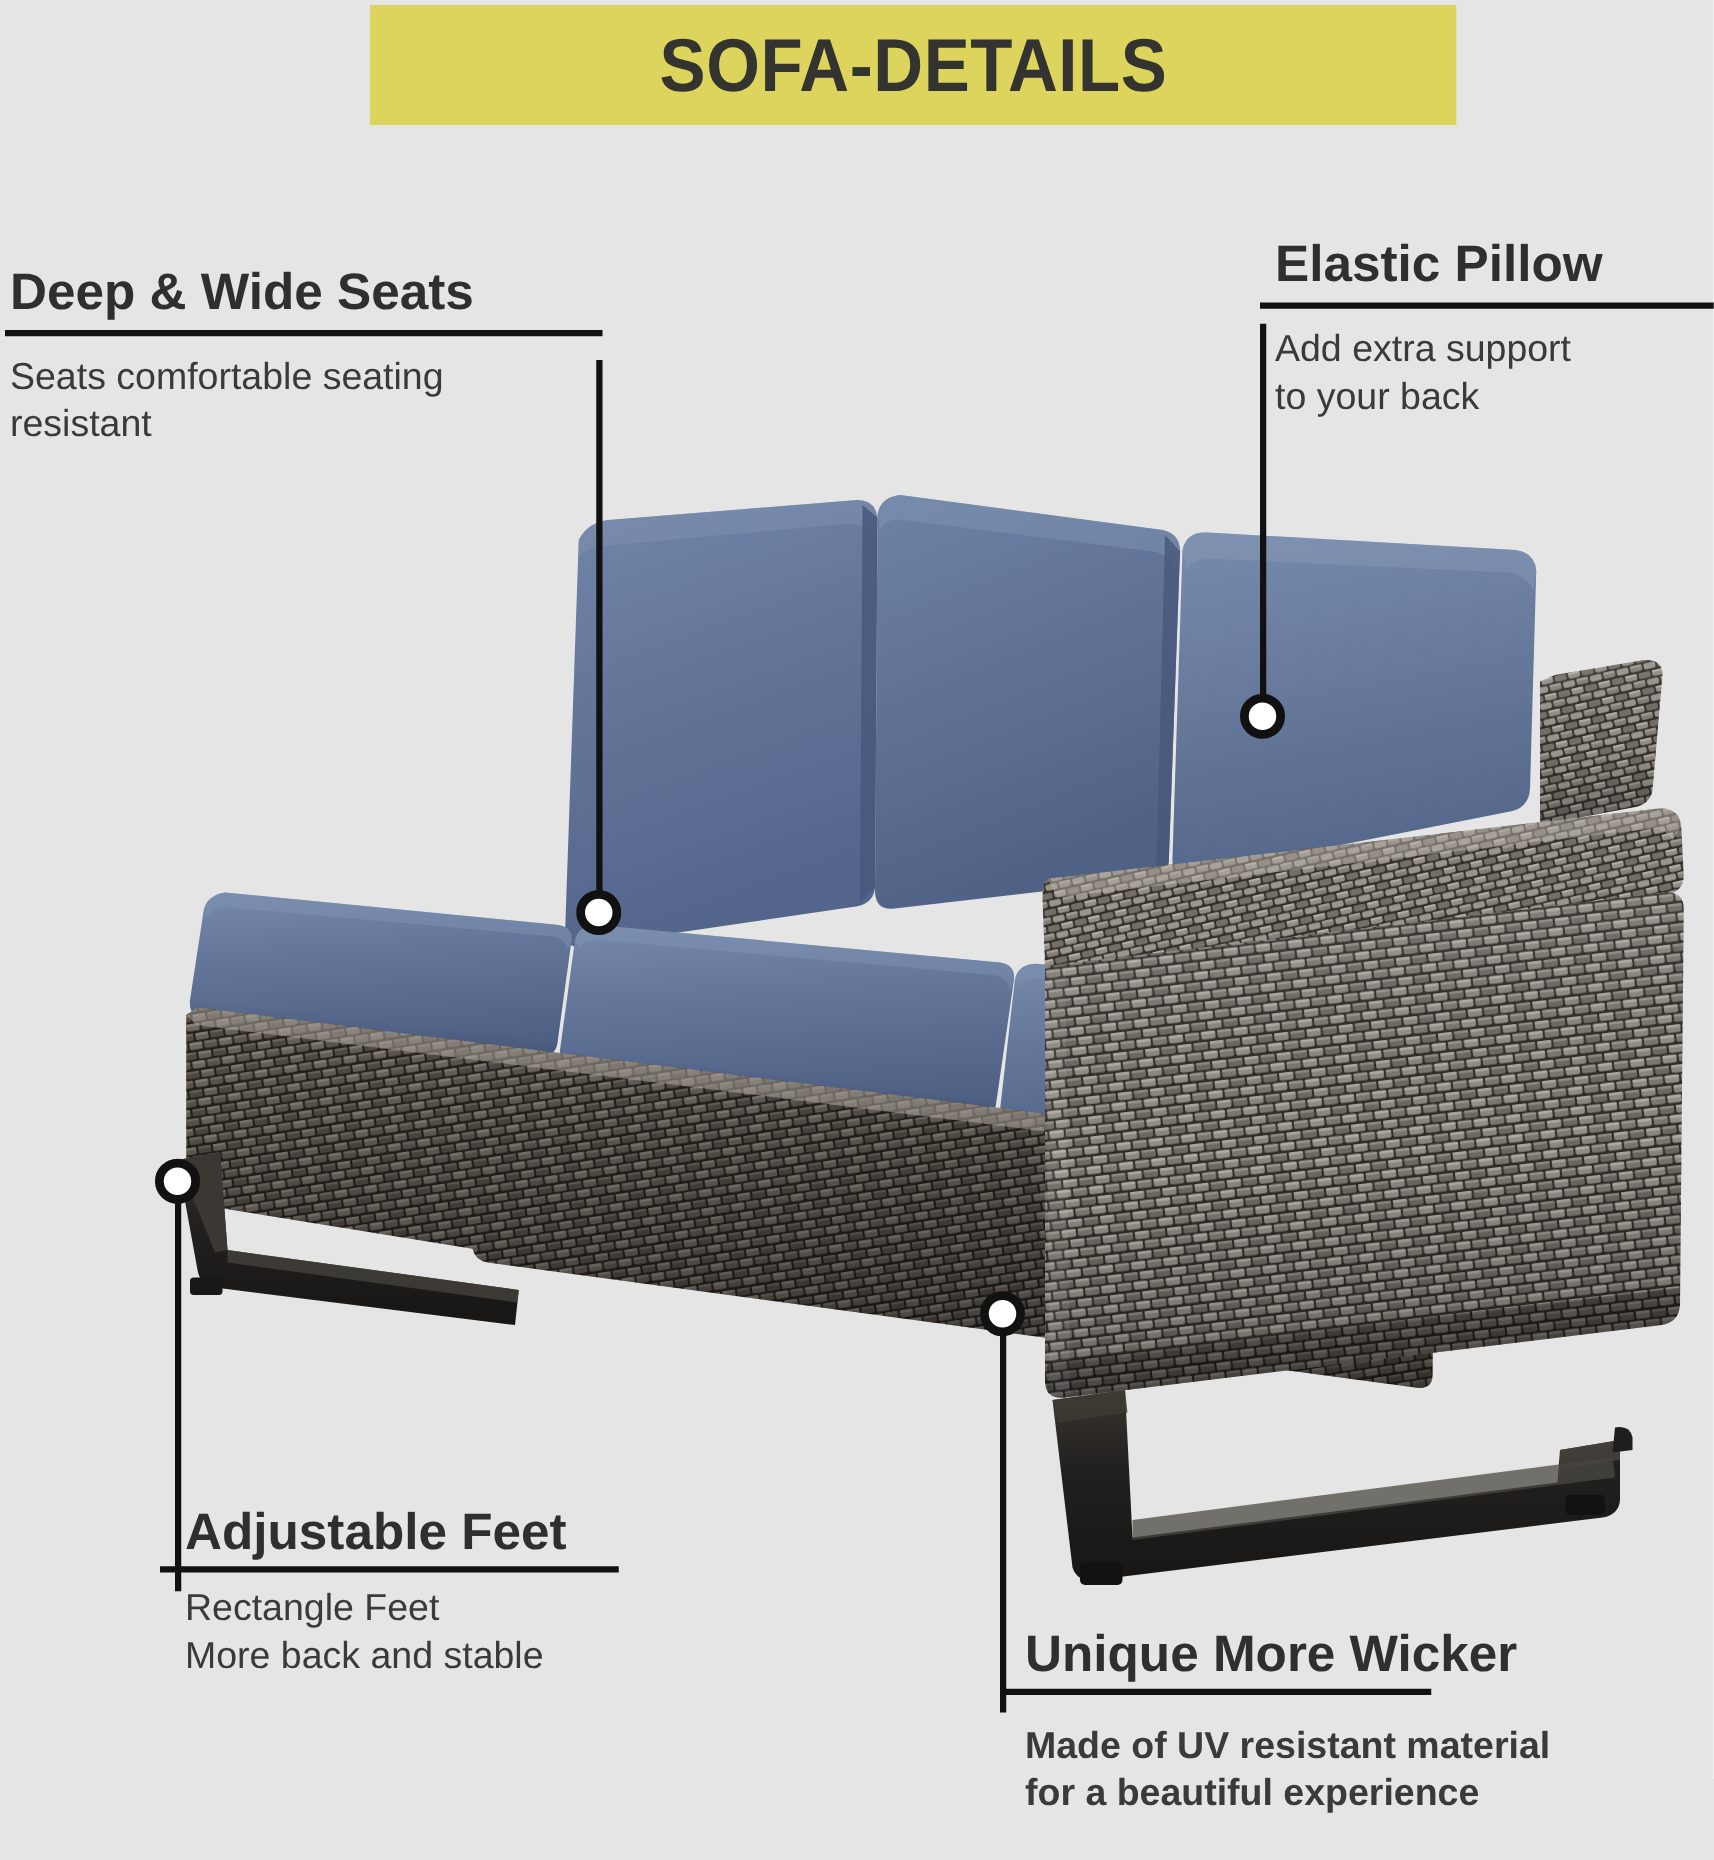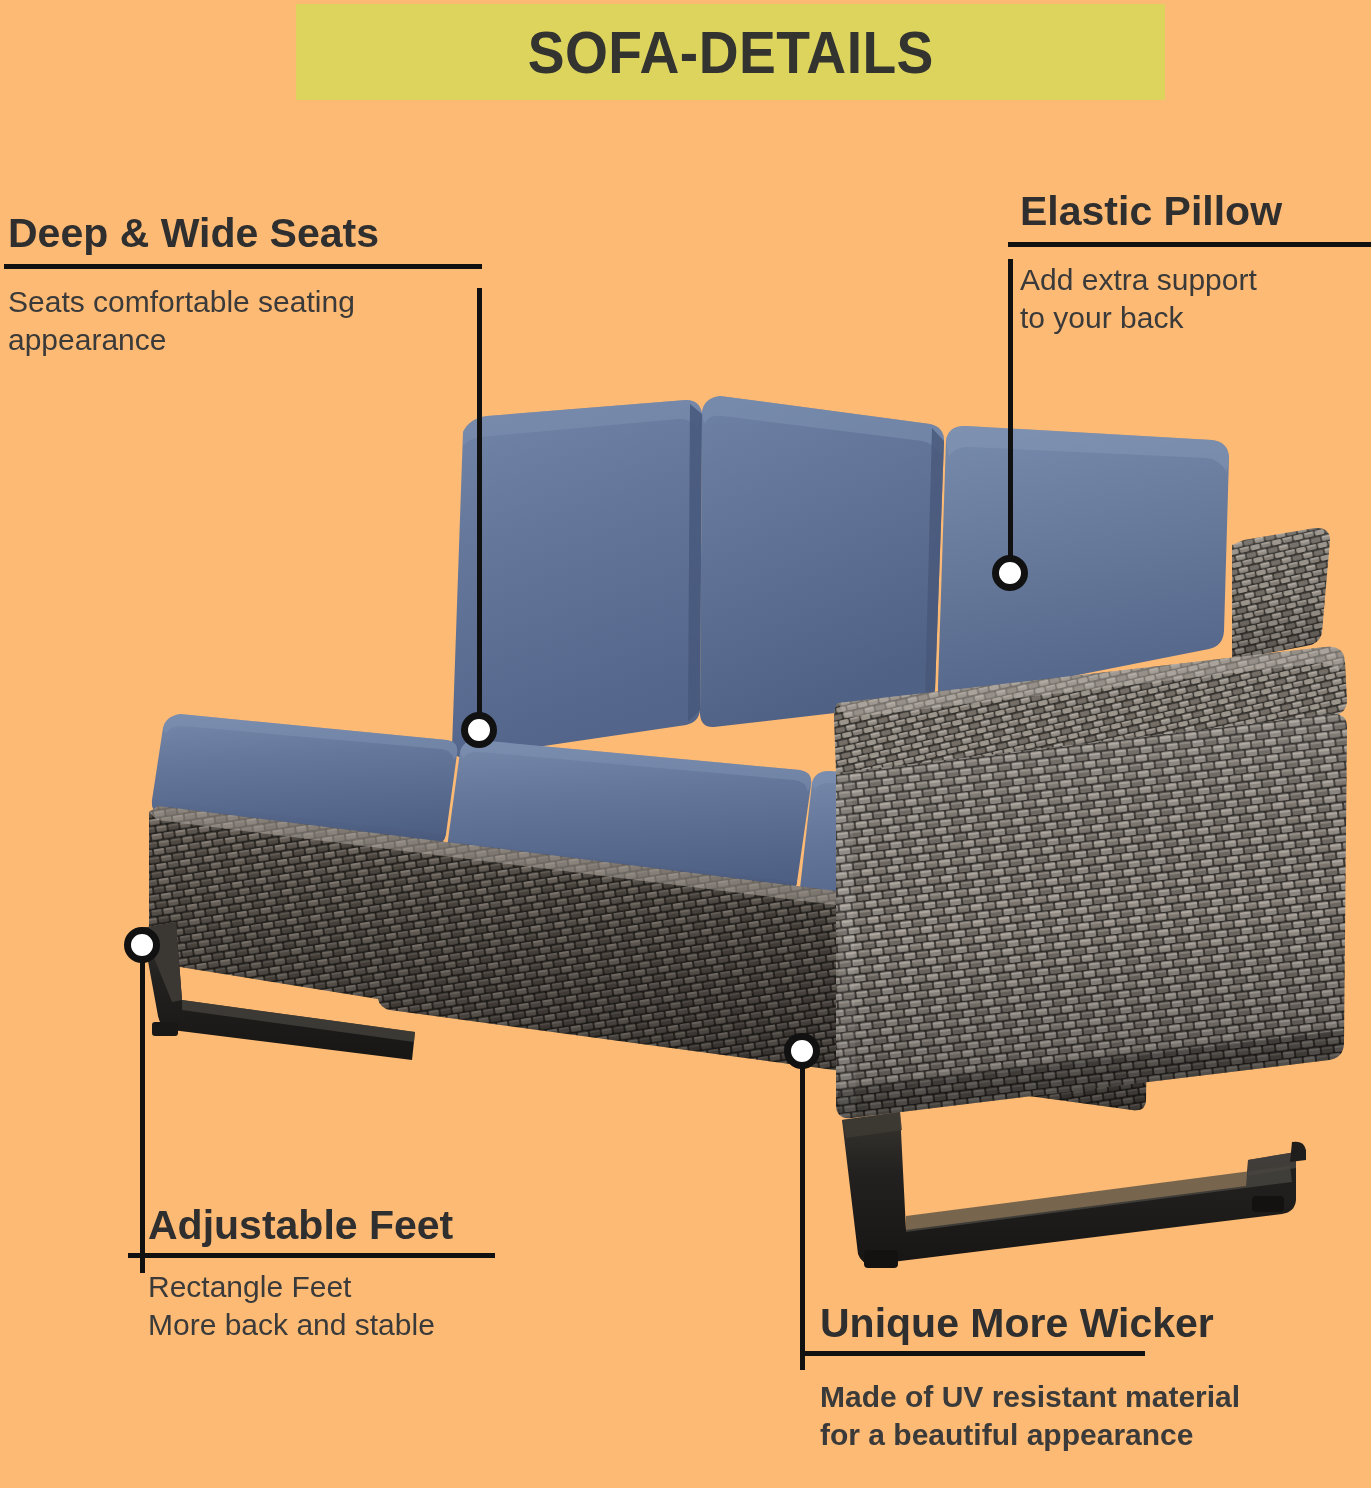--- a/index.html
+++ b/index.html
@@ -10,21 +10,21 @@
     height: 1488px;
     background: #ffffff;
     font-family: "Liberation Sans", "DejaVu Sans", sans-serif;
     overflow: hidden;
   }
 
   #stage {
     position: relative;
     width: 1371px;
     height: 1488px;
-    background: #fdba74;
+    background: #e5e5e5;
   }
 
   
   .banner {
     position: absolute;
     left: 296px;
     top: 4px;
     width: 869px;
     height: 96px;
     background: #DDD45E;
@@ -281,21 +281,21 @@
 
   <div class="banner">
     <div class="banner-text">SOFA-DETAILS</div>
   </div>
 
   <div class="callout" id="co-seats">
     <div class="c-head">Deep &amp; Wide Seats</div>
     <div class="rule"></div>
     <div class="c-body">
       <div>Seats comfortable seating</div>
-      <div>appearance</div>
+      <div>resistant</div>
     </div>
   </div>
   <div class="leader-v" style="left:477px; top:288px; height:444px;"></div>
   <div class="marker" style="left:461px; top:712px;"></div>
 
   <div class="callout" id="co-pillow">
     <div class="c-head">Elastic Pillow</div>
     <div class="rule"></div>
     <div class="c-body">
       <div>Add extra support</div>
@@ -314,19 +314,19 @@
     </div>
   </div>
   <div class="leader-v" style="left:140px; top:958px; height:315px;"></div>
   <div class="marker" style="left:124px; top:927px;"></div>
 
   <div class="callout" id="co-wicker">
     <div class="c-head">Unique More Wicker</div>
     <div class="rule"></div>
     <div class="c-body">
       <div>Made of UV resistant material</div>
-      <div>for a beautiful appearance</div>
+      <div>for a beautiful experience</div>
     </div>
   </div>
   <div class="leader-v" style="left:800px; top:1064px; height:306px;"></div>
   <div class="marker" style="left:784px; top:1033px;"></div>
 
 </div>
 
 </body></html>

